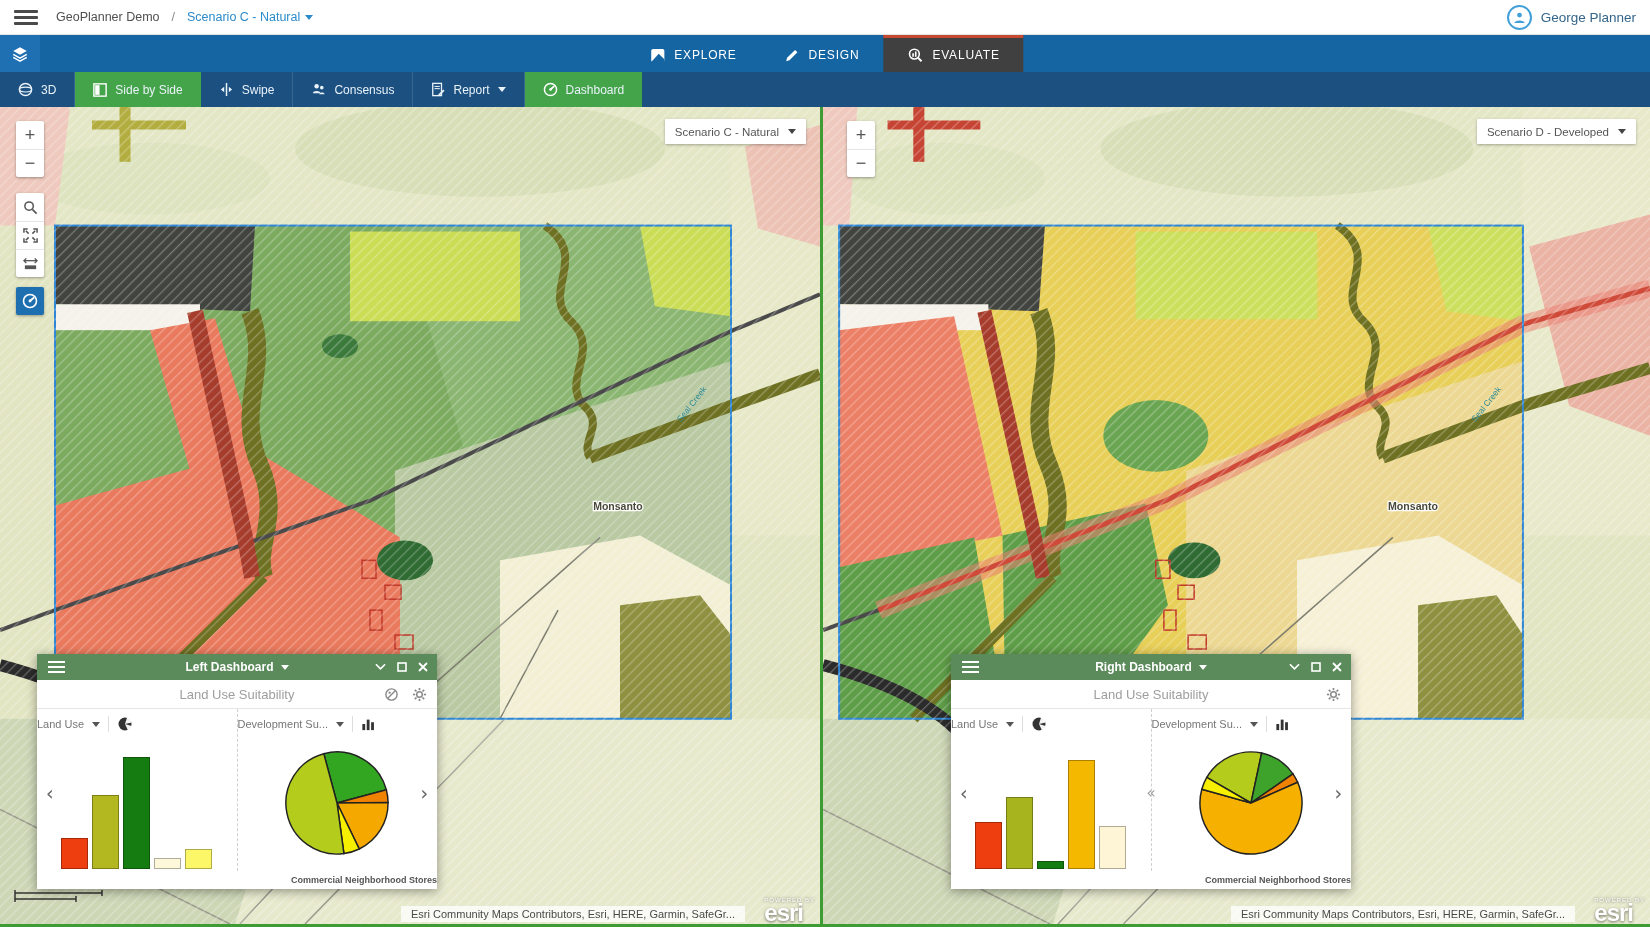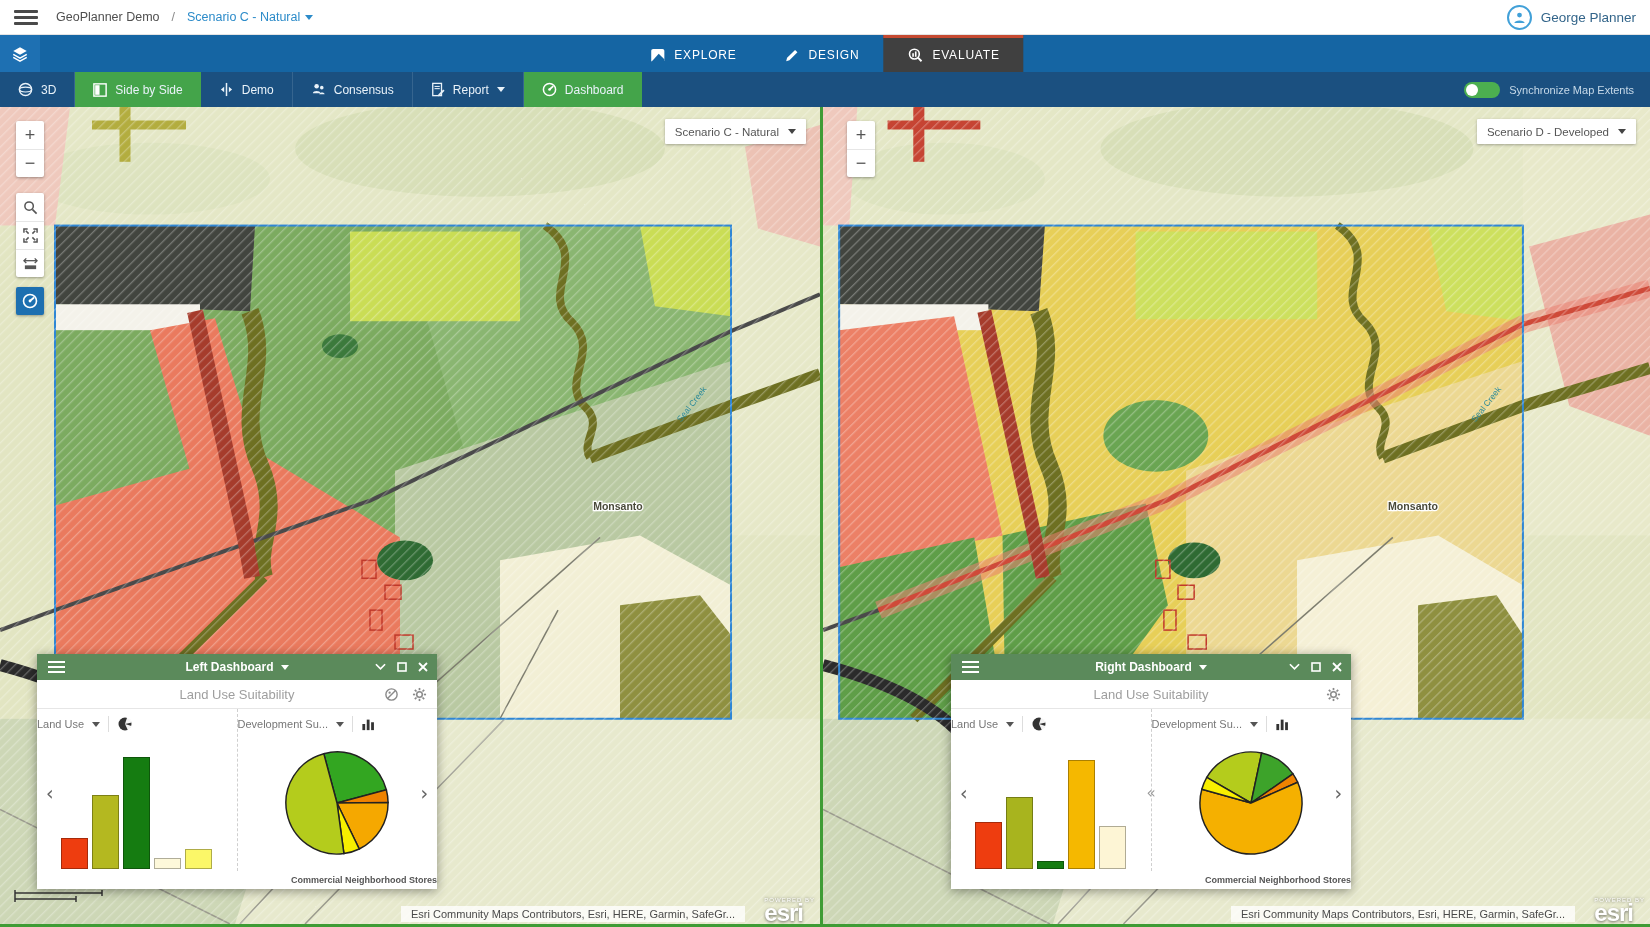--- a/index.html
+++ b/index.html
@@ -161,21 +161,21 @@
         <rect x="2.5" y="2.5" width="5" height="11" fill="#fff"></rect>
       </svg>
     <span>Side by Side</span>
   </div>
   <div class="tbtn">
     <svg width="15" height="15" viewBox="0 0 16 16">
         <line x1="8" y1="1" x2="8" y2="15" stroke="#e9f2f9" stroke-width="1.6"></line>
         <path d="M5.5 5 L2 8 5.5 11 Z" fill="#e9f2f9"></path>
         <path d="M10.5 5 L14 8 10.5 11 Z" fill="#e9f2f9"></path>
       </svg>
-    <span>Demo</span>
+    <span>Swipe</span>
   </div>
   <div class="tbtn">
     <svg width="15" height="15" viewBox="0 0 16 16">
         <circle cx="6" cy="4.5" r="2.4" fill="#e9f2f9"></circle>
         <path d="M2 12 C2 8.8 10 8.8 10 12 Z" fill="#e9f2f9"></path>
         <circle cx="11.5" cy="6" r="1.9" fill="#e9f2f9"></circle>
         <path d="M8.8 13 C9 10.6 14.5 10.6 14.5 13 Z" fill="#e9f2f9"></path>
       </svg>
     <span>Consensus</span>
   </div>
@@ -189,26 +189,20 @@
     <span>Report</span>
     <span class="caret" style="color:#e9f2f9"></span>
   </div>
   <div class="tbtn green">
     <svg width="15" height="15" viewBox="0 0 16 16">
         <circle cx="8" cy="8" r="6.5" fill="none" stroke="#fff" stroke-width="1.6"></circle>
         <line x1="8" y1="8" x2="12" y2="4.5" stroke="#fff" stroke-width="1.8"></line>
         <circle cx="8" cy="8" r="1.4" fill="#fff"></circle>
       </svg>
     <span>Dashboard</span>
-  </div>
-  <div class="toolbar-right">
-    <div class="toggle">
-        <div class="knob"></div>
-      </div>
-    <span class="sync-label">Synchronize Map Extents</span>
   </div>
 </div>
 
 <div class="maps">
 
   <div class="map-panel left">
     <svg class="map" viewBox="0 0 820 820" preserveAspectRatio="none">
       <defs>
         <pattern id="hatch" width="7" height="7" patternTransform="rotate(45)" patternUnits="userSpaceOnUse">
           <line x1="0" y1="0" x2="0" y2="7" stroke="#ffffff" stroke-opacity="0.28" stroke-width="2.6"></line>

